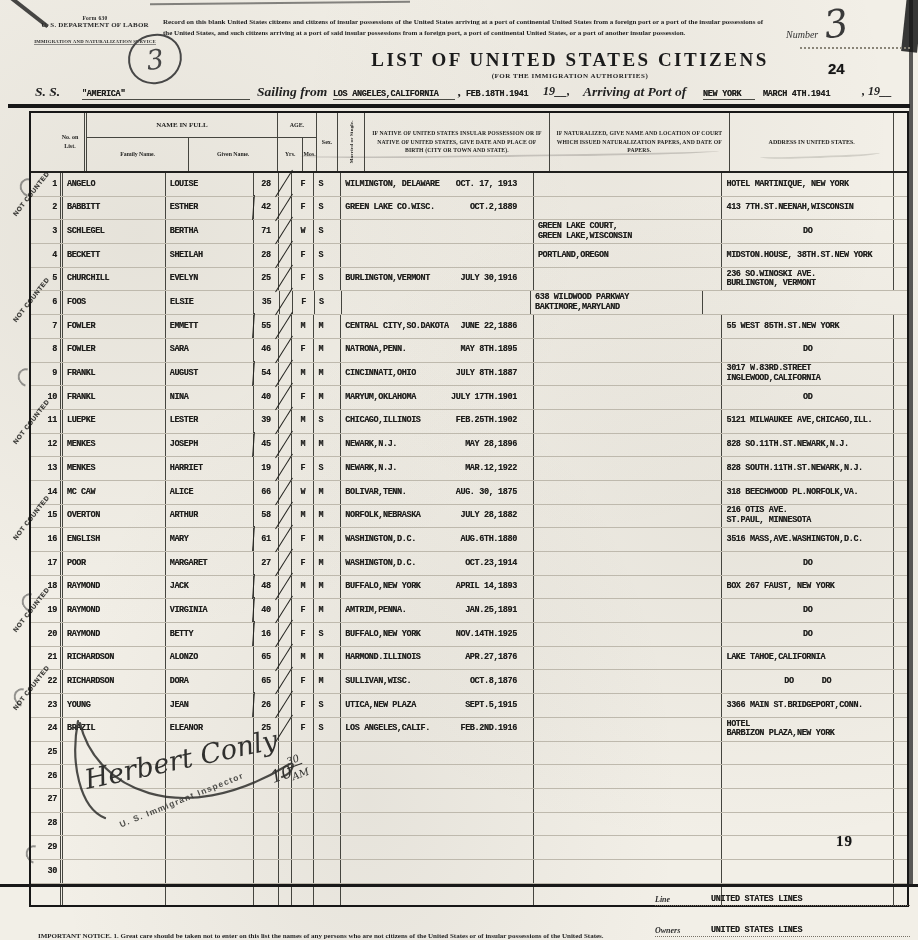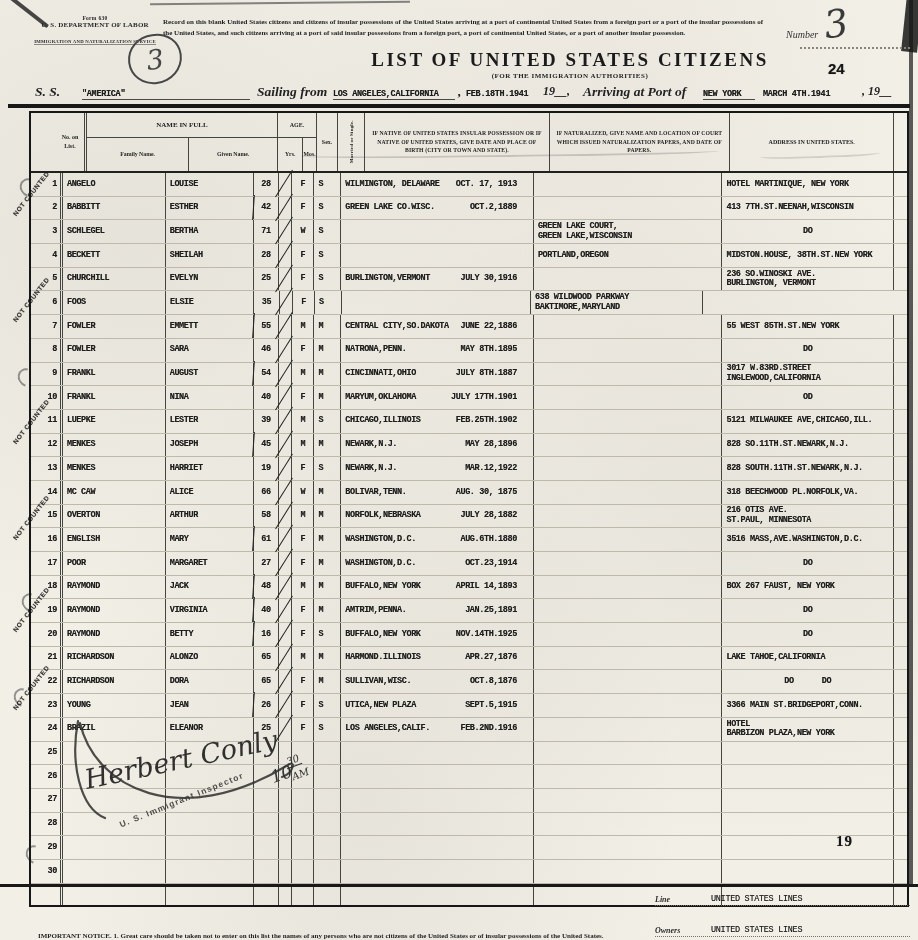--- a/index.html
+++ b/index.html
@@ -85,21 +85,21 @@
   .tick{position:absolute;right:24px;top:-2px;width:0;height:25px;border-left:1.7px solid #23231f;transform:rotate(4deg);}
   
   .nc-stamp{position:absolute;left:-4px;width:70px;text-align:center;font-family:"Liberation Sans",sans-serif;font-size:6.5px;font-weight:bold;letter-spacing:.6px;color:rgba(25,25,22,.85);transform:rotate(-52deg);text-shadow:0 0 1px rgba(0,0,0,.35);}
   .stamp19{position:absolute;left:836px;top:833px;font-family:"Liberation Serif",serif;font-size:15px;font-weight:bold;letter-spacing:1px;color:#161616;text-shadow:0 0 1px rgba(0,0,0,.4);}
   .sig-wrap{position:absolute;left:50px;top:693px;width:320px;height:150px;}
   
   .rule-bottom{position:absolute;left:0;top:884px;width:918px;height:3px;background:#191919;}
   .agent-block{position:absolute;left:655px;top:894px;width:255px;}
   .fline{display:flex;align-items:flex-end;border-bottom:1px dotted #777166;margin-bottom:19px;padding-bottom:1px;}
   .flab{font-style:italic;font-size:8px;font-weight:bold;color:#2d2d2d;width:56px;flex:none;}
-  .fval{font-family:"Liberation Mono",monospace;font-size:8.5px;font-weight:normal;letter-spacing:-.3px;color:#1d1d1b;text-shadow:0 0 .5px rgba(20,20,20,.5);}
+  .fval{font-family:"Liberation Mono",monospace;font-size:8.5px;font-weight:bold;letter-spacing:-.3px;color:#1d1d1b;text-shadow:0 0 .5px rgba(20,20,20,.5);}
   .notice{position:absolute;left:38px;top:932px;width:860px;font-size:7px;font-weight:bold;color:#242424;white-space:nowrap;overflow:hidden;}
 </style>
 </head>
 <body>
 
 <div class="page" id="page">
 
   <div class="streak-tl"></div>
   <div class="streak-top"></div>
   <div class="right-strip"></div>

